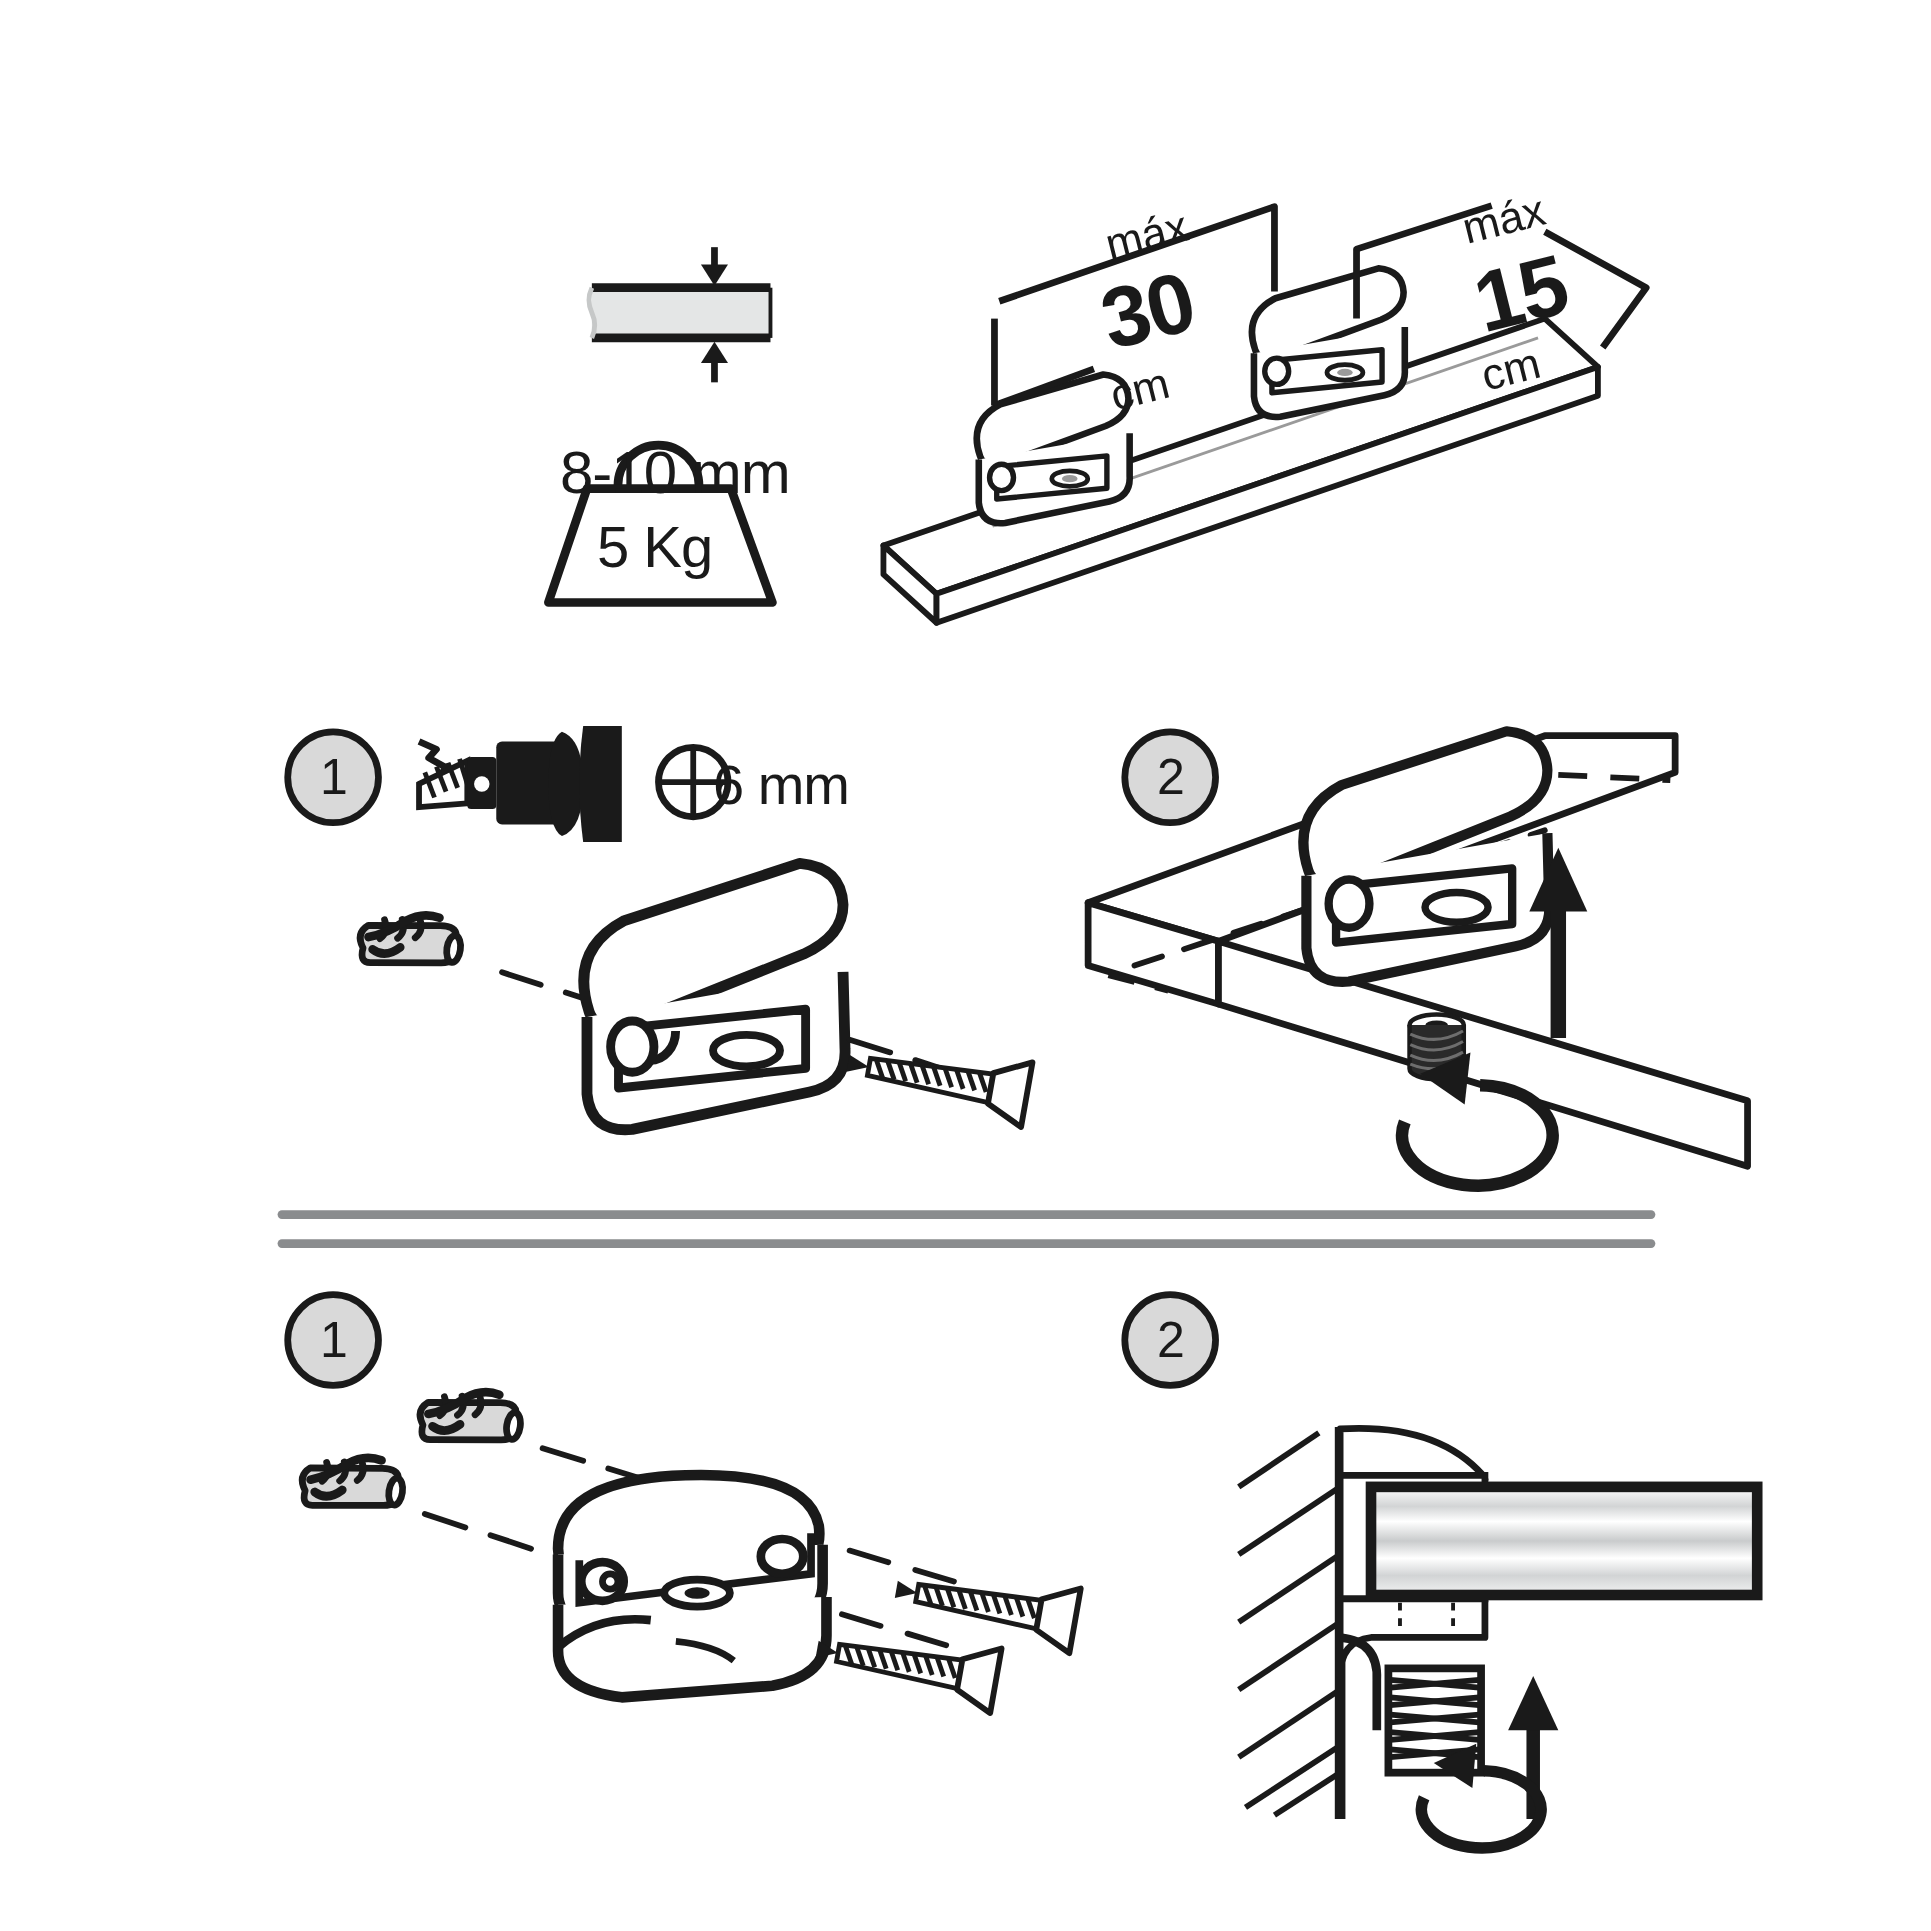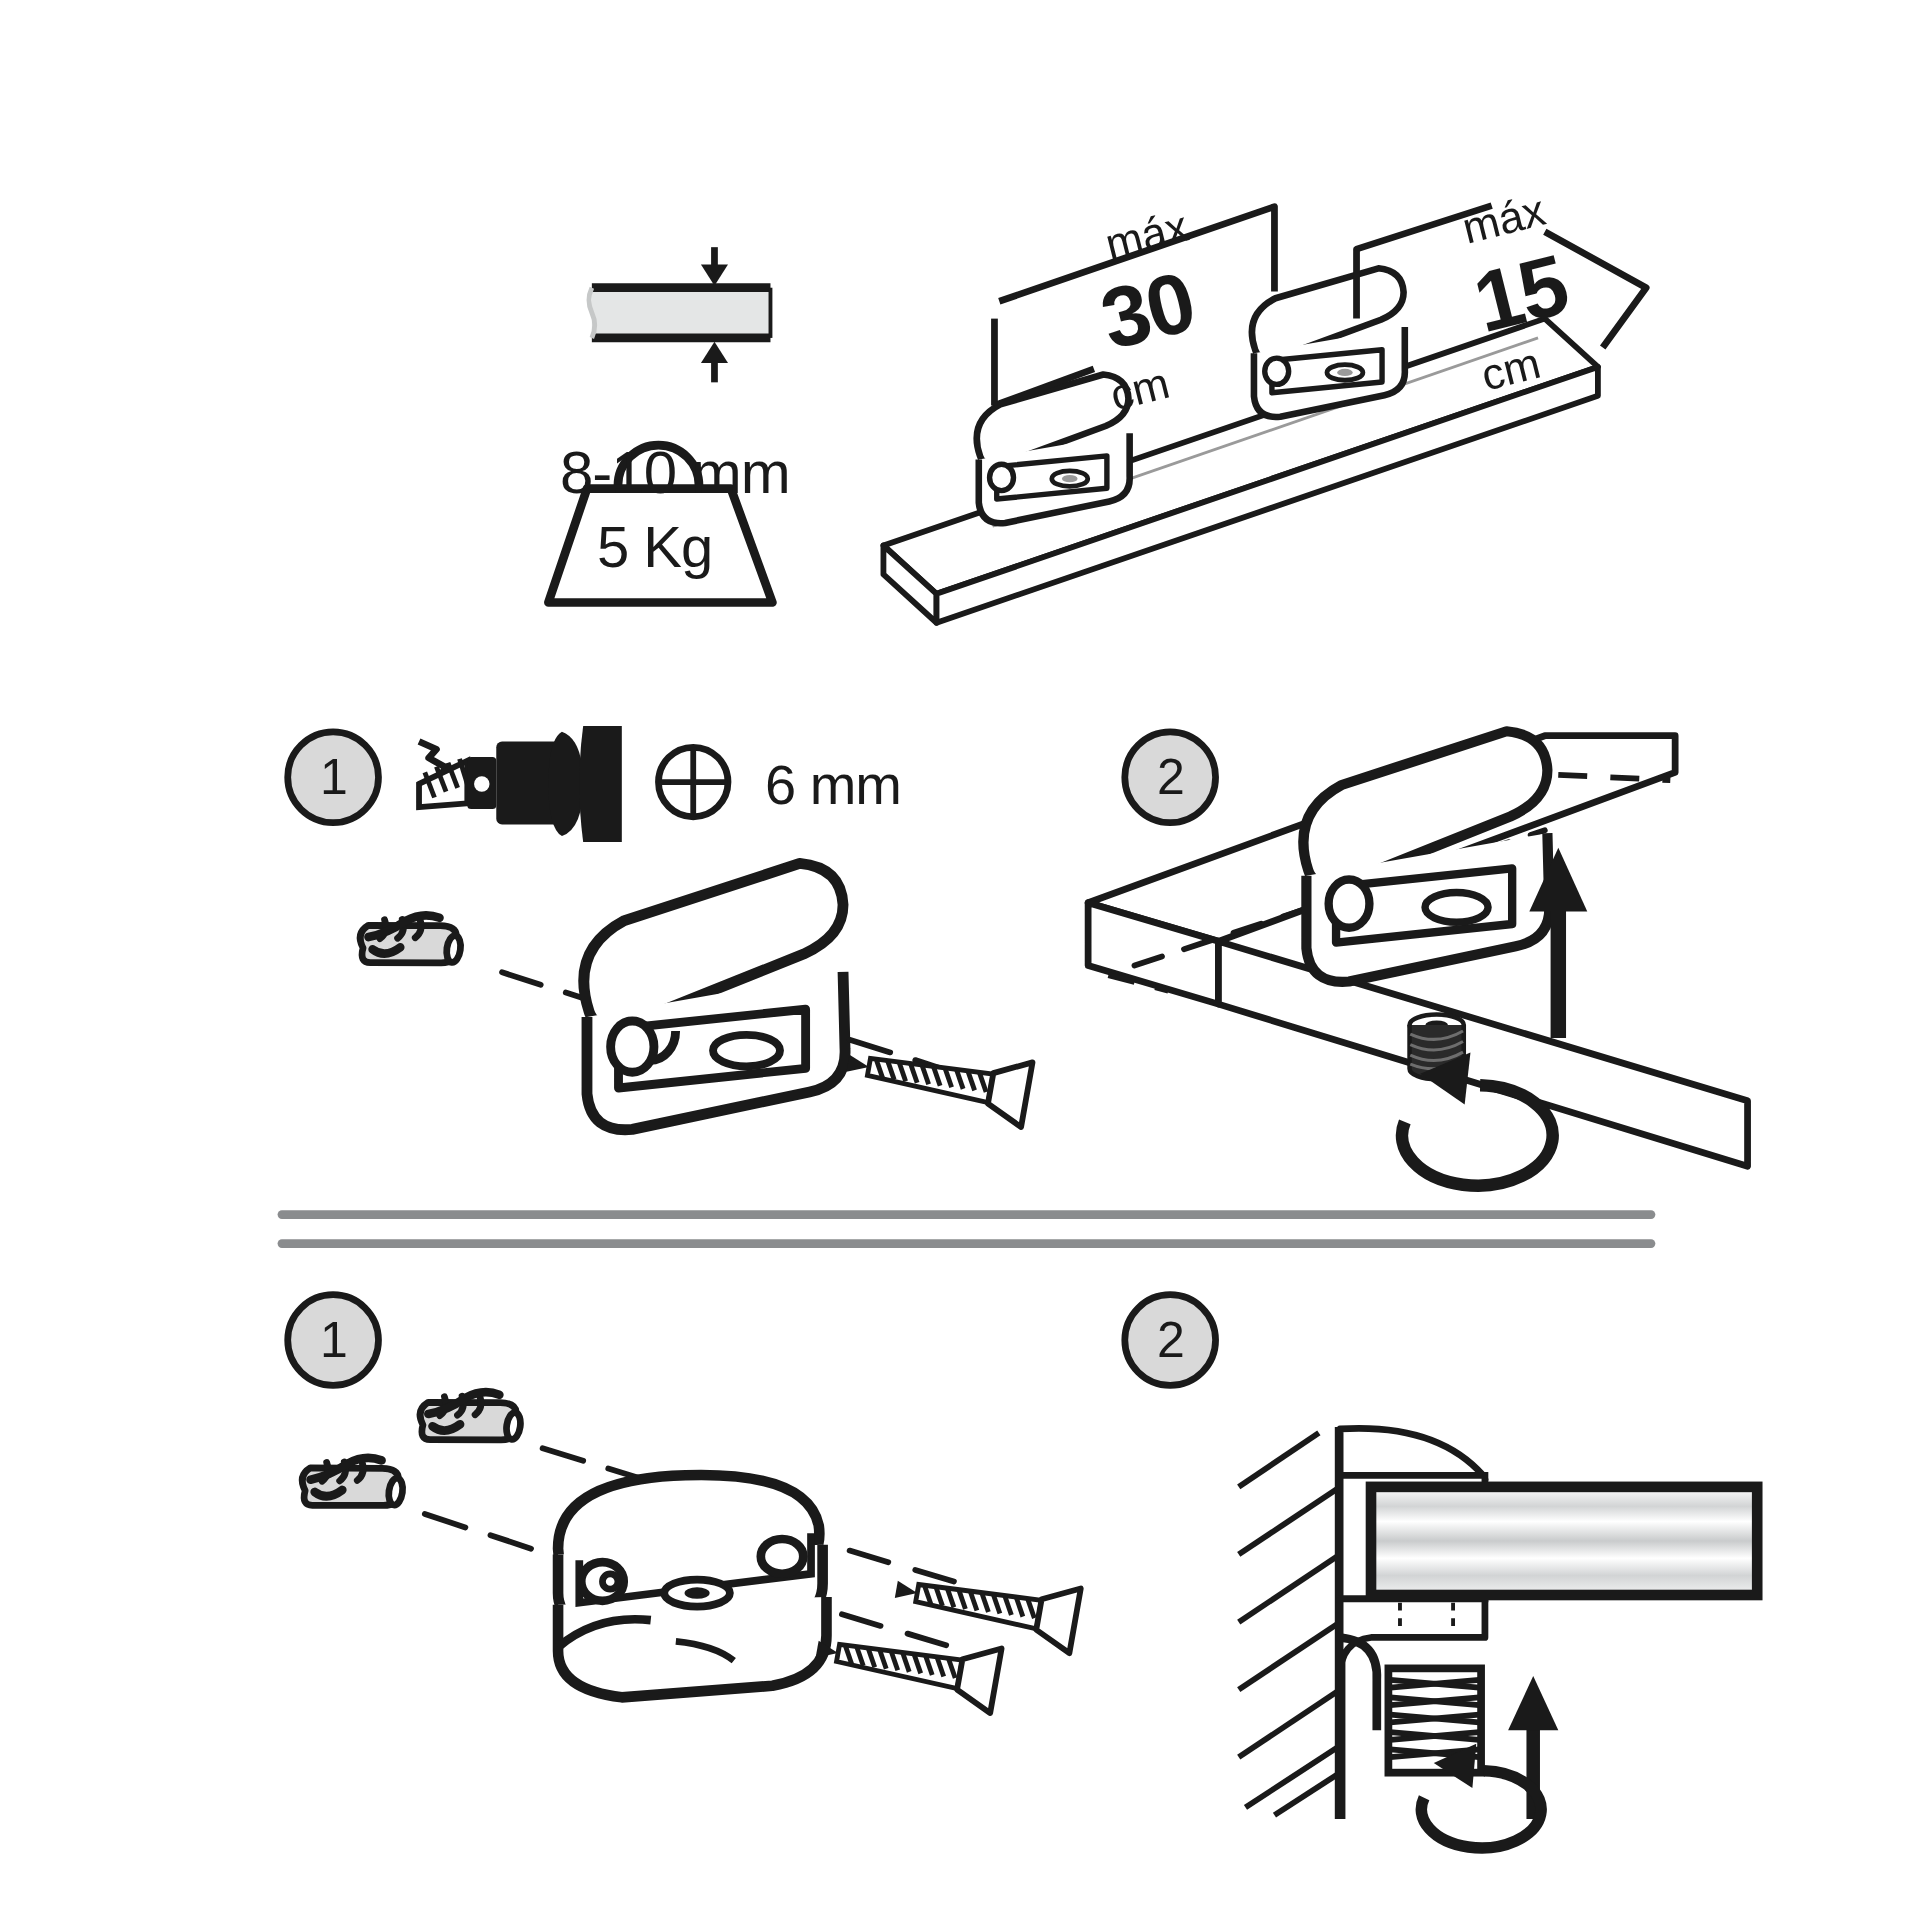--- a/index.html
+++ b/index.html
@@ -351,21 +351,21 @@
   <div class="txt t-weight" style="left:597px; top:518px;">5 Kg</div>
 
   <div class="txt t-dim-max rot-30" style="left:1101px; top:224px;">máx</div>
   <div class="txt t-dim-num rot-30" style="left:1093px; top:280px;">30</div>
   <div class="txt t-dim-unit rot-30" style="left:1106px; top:375px;">cm</div>
 
   <div class="txt t-dim-max rot-15" style="left:1458px; top:208px;">máx</div>
   <div class="txt t-dim-num rot-15" style="left:1466px; top:263px;">15</div>
   <div class="txt t-dim-unit rot-15" style="left:1477px; top:355px;">cm</div>
 
-  <div class="txt t-bit" style="left:765px; top:757px;">6 mm</div>
+  <div class="txt t-bit" style="left:713px; top:757px;">6 mm</div>
 
   <div class="txt t-badge" style="left:320px; top:752px;">1</div>
   <div class="txt t-badge" style="left:1157px; top:752px;">2</div>
   <div class="txt t-badge" style="left:320px; top:1315px;">1</div>
   <div class="txt t-badge" style="left:1157px; top:1315px;">2</div>
 
 </div>
 
 
 </body></html>

